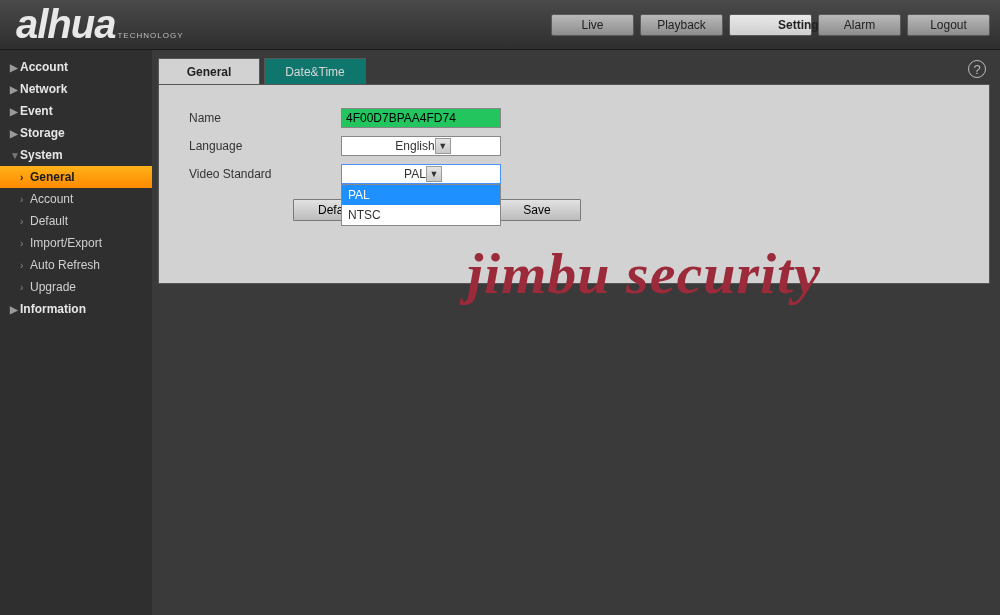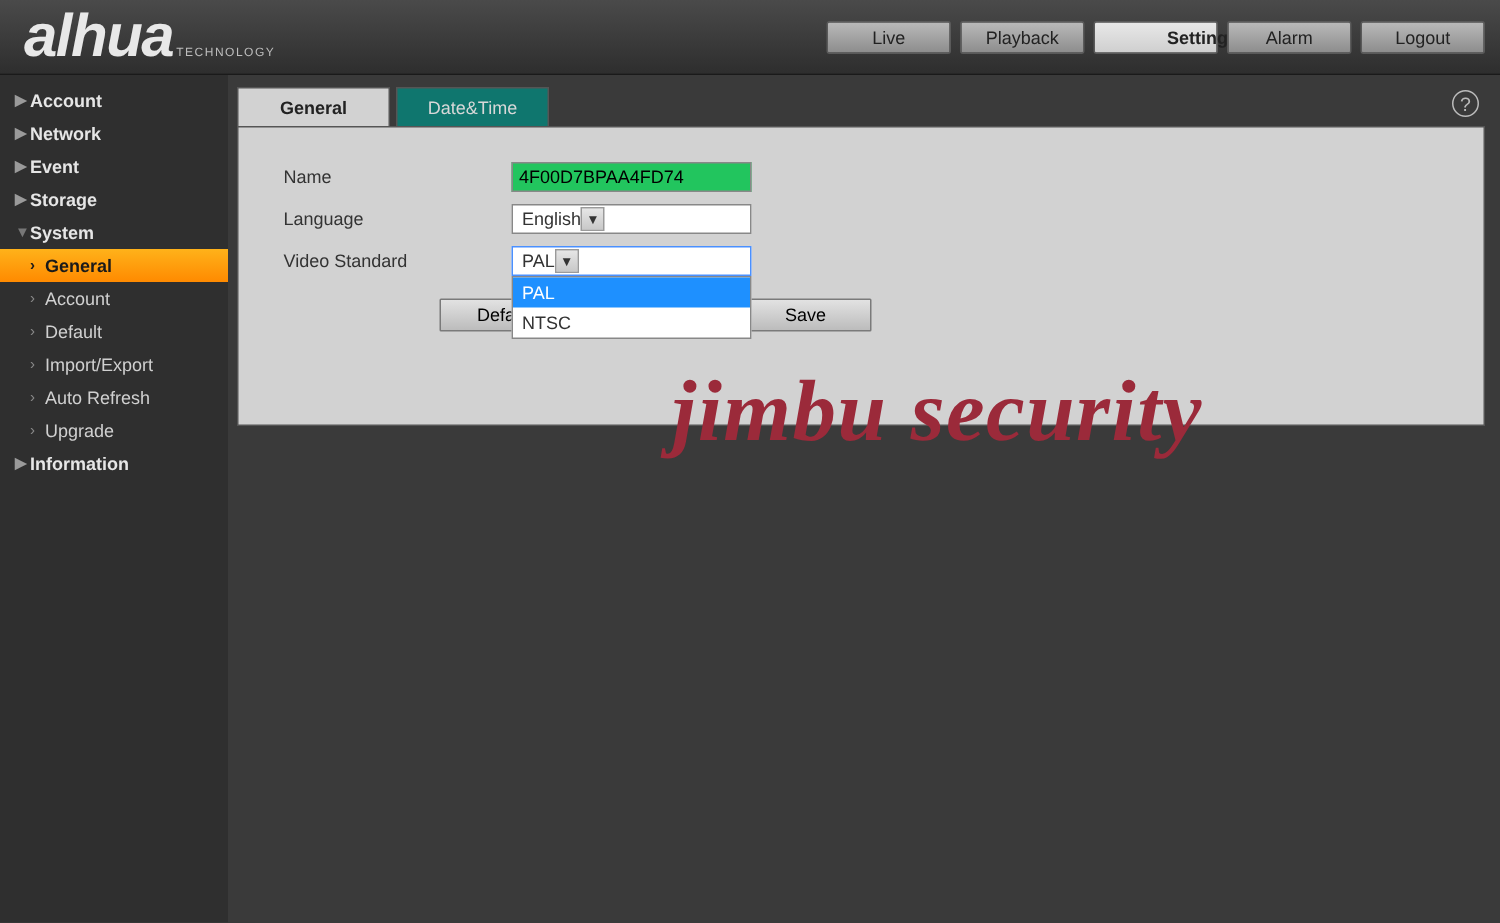--- a/index.html
+++ b/index.html
@@ -181,21 +181,21 @@
     position: relative;
     width: 160px;
   }
   .select-display {
     width: 160px;
     height: 20px;
     border: 1px solid #888;
     background: #fff;
     display: flex;
     align-items: center;
-    justify-content: flex-start;
+    justify-content: center;
     padding: 0 2px 0 6px;
     font-size: 12px;
     cursor: pointer;
   }
   .select-display.open { border-color: #4a90ff; }
   .select-btn {
     width: 16px;
     height: 16px;
     background: linear-gradient(#e6e6e6,#c8c8c8);
     border: 1px solid #9a9a9a;
@@ -236,21 +236,21 @@
     width: 88px;
     height: 22px;
     background: linear-gradient(#e2e2e2,#bcbcbc);
     border: 1px solid #7a7a7a;
     font-size: 12px;
     cursor: pointer;
     border-radius: 1px;
   }
   .watermark {
     position: absolute;
-    left: 296px;
+    left: 315px;
     top: 190px;
     font-family: "Times New Roman", serif;
     font-style: italic;
     font-size: 58px;
     font-weight: bold;
     color: #9b2a3a;
     letter-spacing: 1px;
     pointer-events: none;
     white-space: nowrap;
     z-index: 20;

